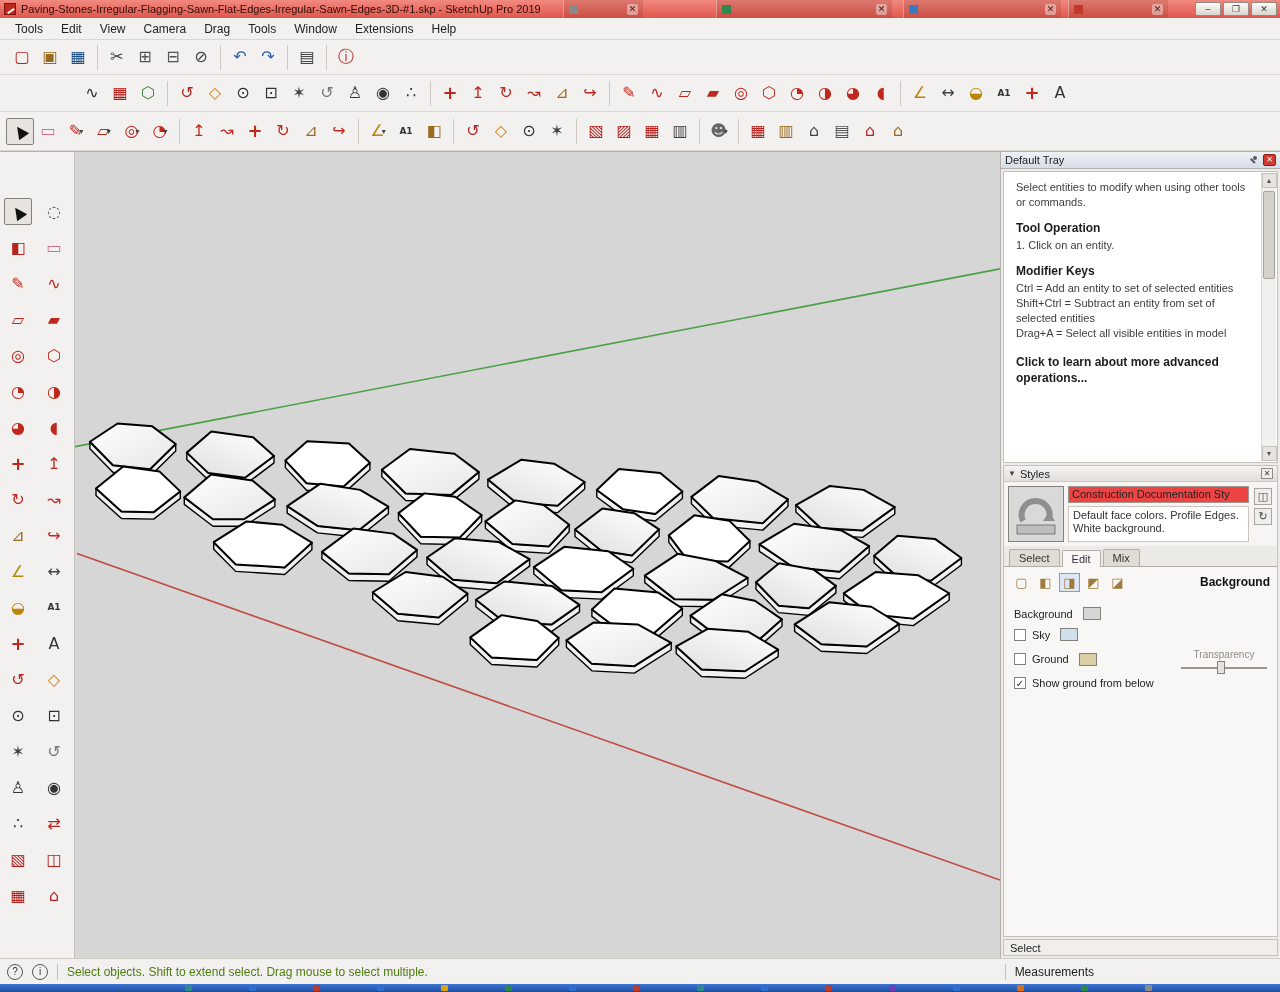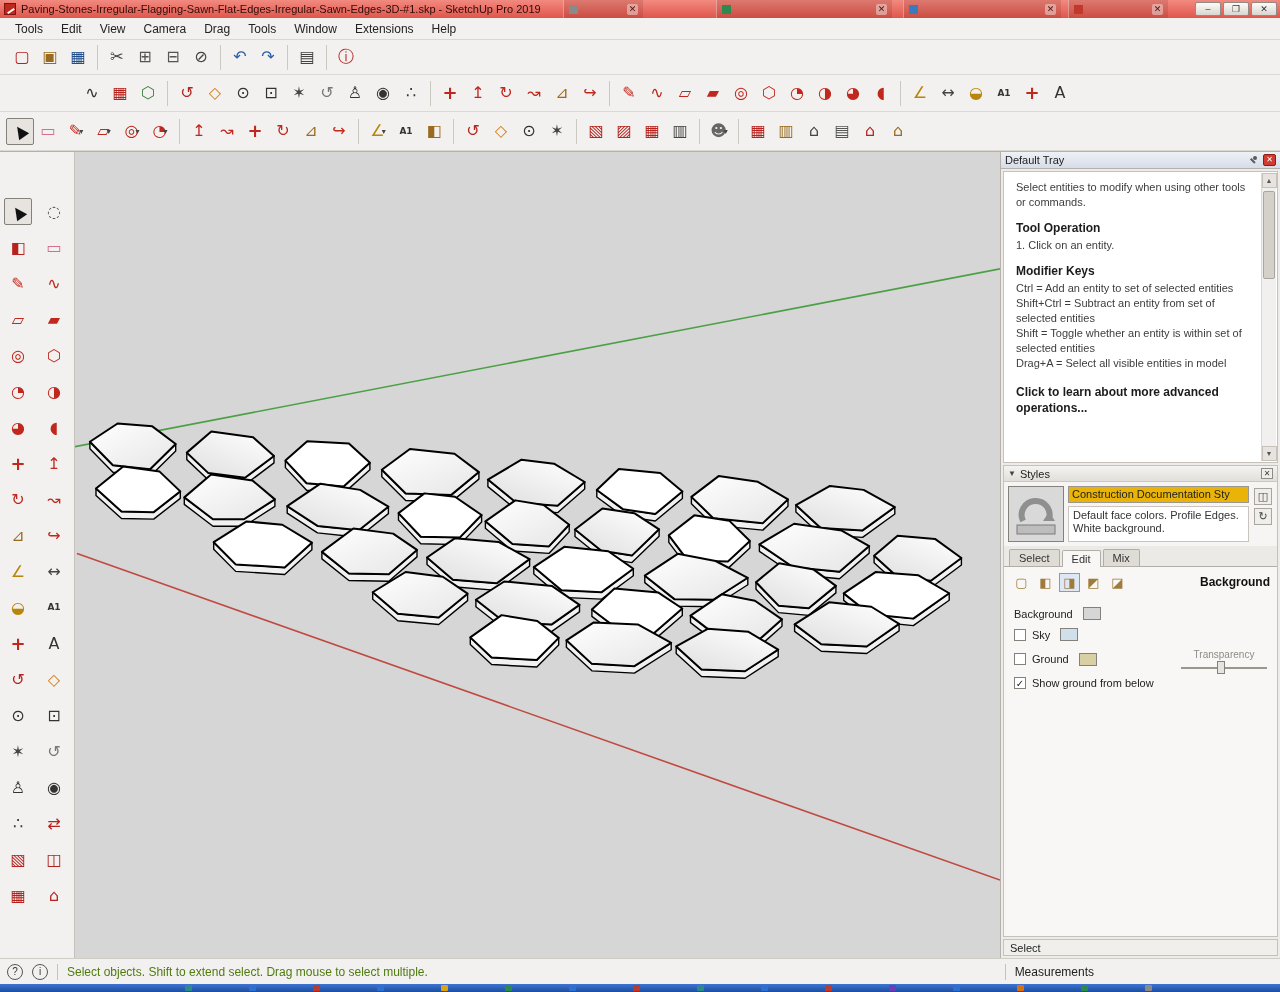--- a/index.html
+++ b/index.html
@@ -58,21 +58,21 @@
   .sb-thumb { position:absolute; top:3px; left:1px; width:12px; height:88px; background:#d4d1cb; border:1px solid #aaa69f; border-radius:2px; }
 
   .styles { flex:1; display:flex; flex-direction:column; border:1px solid #c6c2bb; margin:0 2px; background:#f6f5f3; min-height:0; }
   .styles-header { height:16px; flex:0 0 16px; background:linear-gradient(#f4f3f1,#e2dfda); border-bottom:1px solid #ccc8c1; display:flex; align-items:center; padding:0 4px; gap:4px; }
   .styles-header .tri { font-size:8px; color:#444; }
   .styles-header .ttl { flex:1; }
   .panel-close { width:12px; height:11px; border:1px solid #8f8c85; background:#efeeea; color:#444; font-size:8px; line-height:9px; text-align:center; }
   .styles-body { display:flex; gap:4px; padding:4px; }
   .thumb { width:56px; height:56px; flex:0 0 56px; border:1px solid #84817a; background:#d9d9d9; }
   .style-fields { flex:1; display:flex; flex-direction:column; gap:3px; min-width:0; }
-  .combo { height:17px; border:1px solid #9b978f; background:#eab308; padding:1px 3px; white-space:nowrap; overflow:hidden; }
+  .combo { height:17px; border:1px solid #9b978f; background:#ef4444; padding:1px 3px; white-space:nowrap; overflow:hidden; }
   .desc { flex:1; border:1px solid #c9c5be; background:#fff; padding:2px 4px; color:#333; line-height:13px; }
   .side-btns { width:20px; flex:0 0 20px; display:flex; flex-direction:column; gap:3px; align-items:center; padding-top:2px; }
   .mini-btn { width:18px; height:17px; border:1px solid #aaa69f; background:#efeeea; font-size:11px; color:#444; display:flex; align-items:center; justify-content:center; }
 
   .tabs { display:flex; padding:3px 5px 0; background:#eceae6; border-bottom:1px solid #b2aea7; height:21px; flex:0 0 21px; }
   .tab { font-size:11px; padding:2px 9px 3px; border:1px solid #b2aea7; border-bottom:none; border-radius:2px 2px 0 0; background:#dfdcd6; margin-right:2px; color:#333; }
   .tab.active { background:#f8f7f5; position:relative; top:1px; }
 
   .edit-toolbar { display:flex; align-items:center; gap:3px; padding:5px 7px 3px; background:#f8f7f5; flex:0 0 28px; }
   .edit-icon { width:21px; height:19px; display:flex; align-items:center; justify-content:center; font-size:13px; color:#a07c3c; border:1px solid transparent; }
@@ -611,21 +611,20 @@
       </div>
 
       <div class="instructor">
         <div>Select entities to modify when using other tools or commands.</div>
         <div class="inst-h">Tool Operation</div>
         <div>1. Click on an entity.</div>
         <div class="inst-h">Modifier Keys</div>
         <div id="modkeys">
             <div>Ctrl = Add an entity to set of selected entities</div>
             <div>Shift+Ctrl = Subtract an entity from set of selected entities</div>
-            <div>Shift = Toggle whether an entity is within set of selected entities</div>
             <div>Drag+A = Select all visible entities in model</div>
           </div>
         <div class="inst-more">Click to learn about more advanced operations...</div>
         <div class="scrollbar">
           <span class="sb-btn">▲</span>
           <span class="sb-track">
               <span class="sb-thumb"></span>
             </span>
           <span class="sb-btn">▼</span>
         </div>

